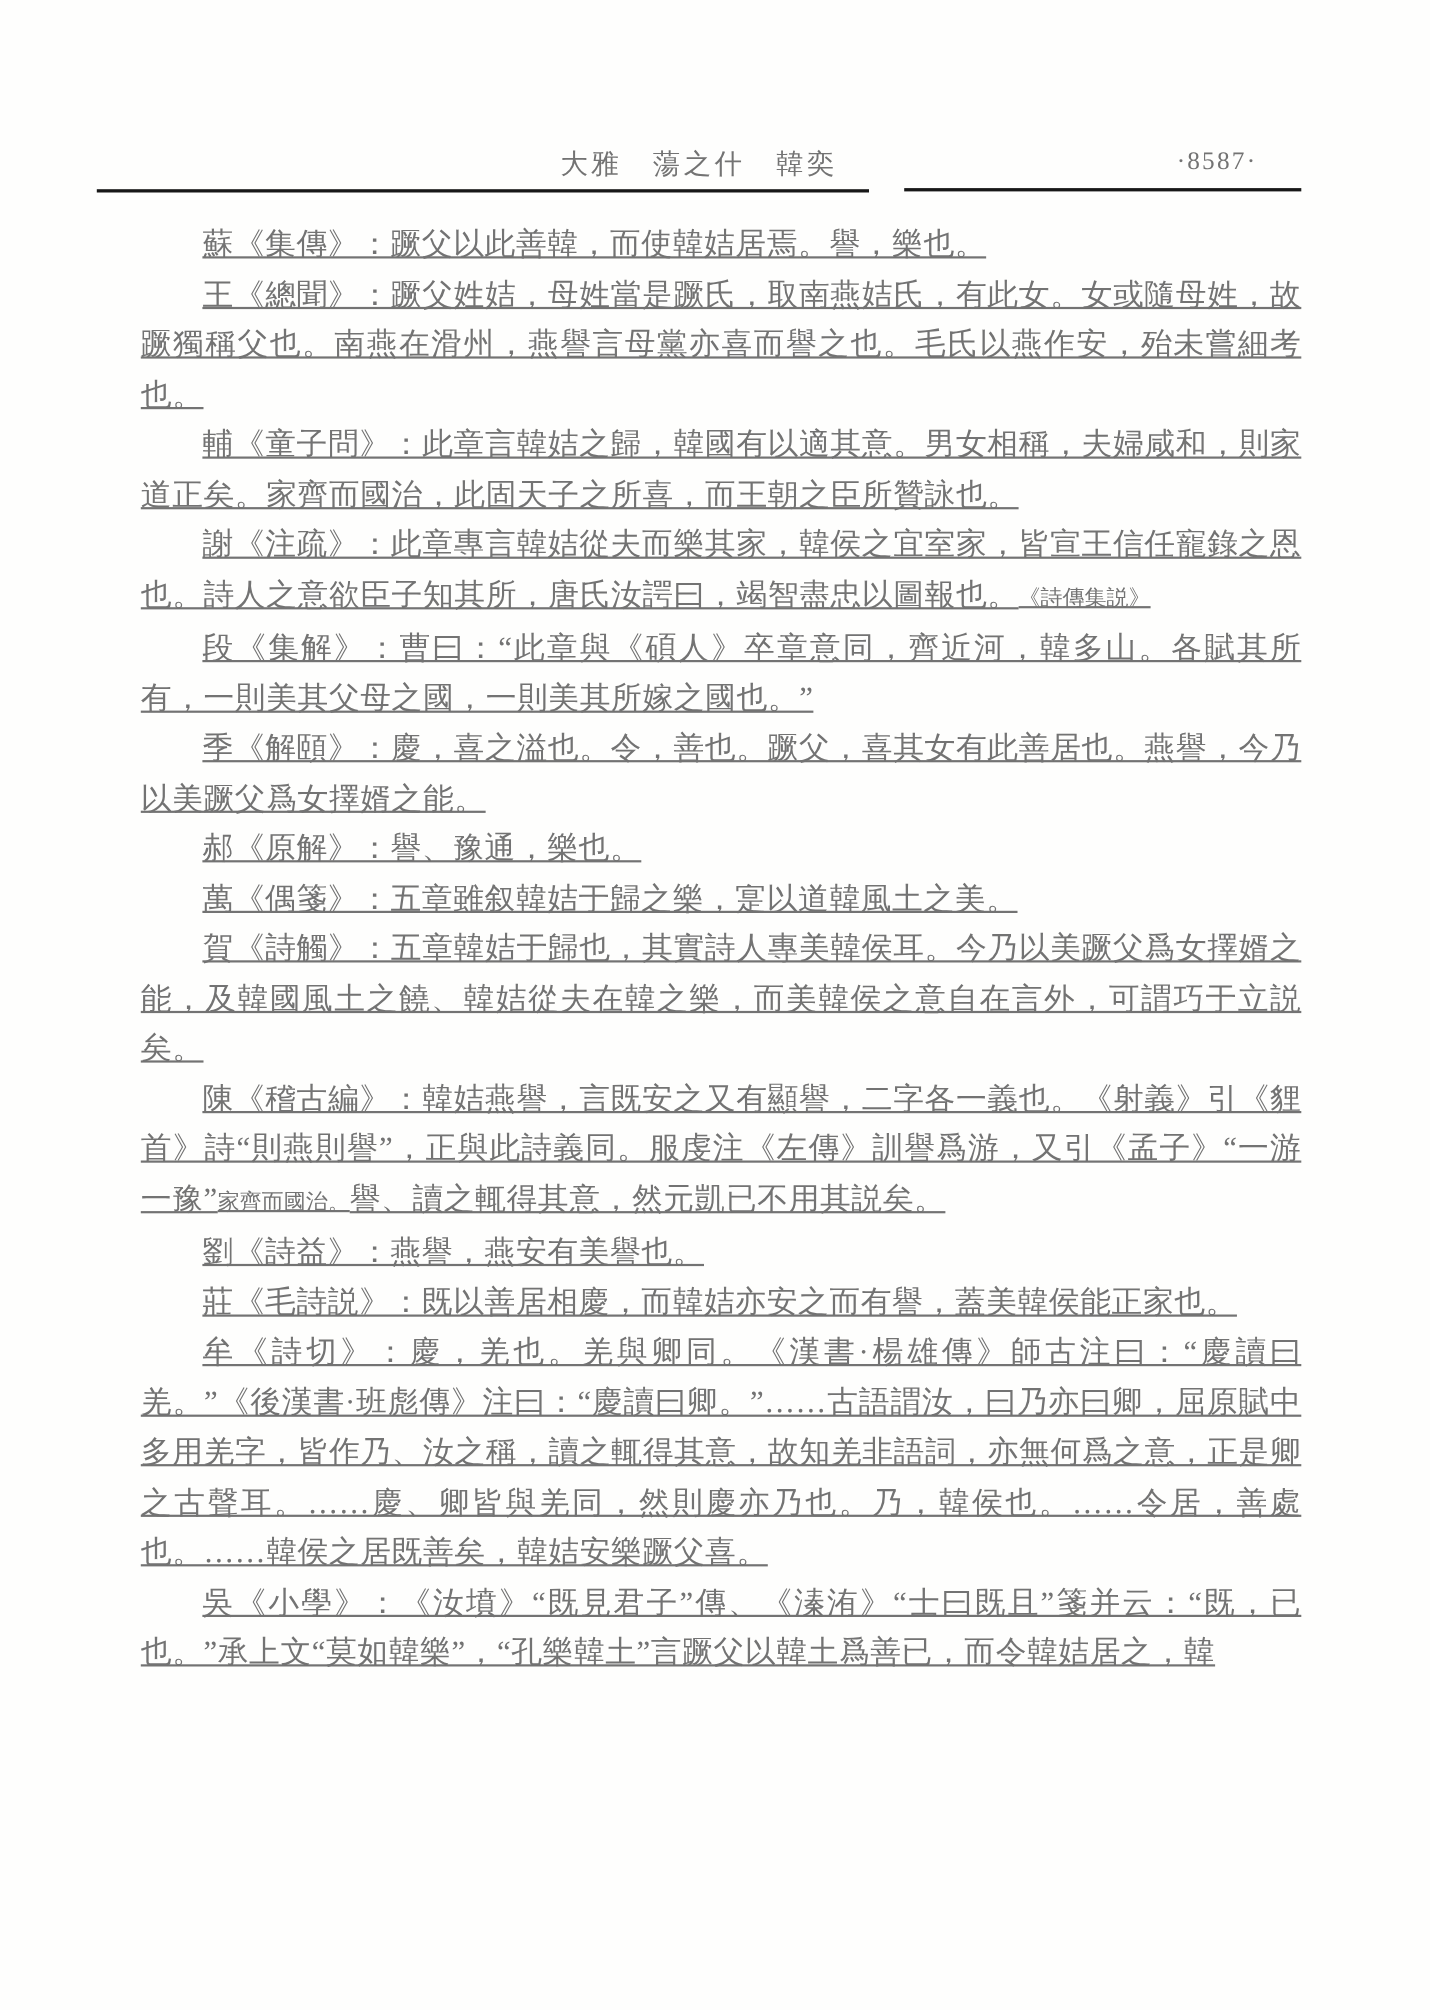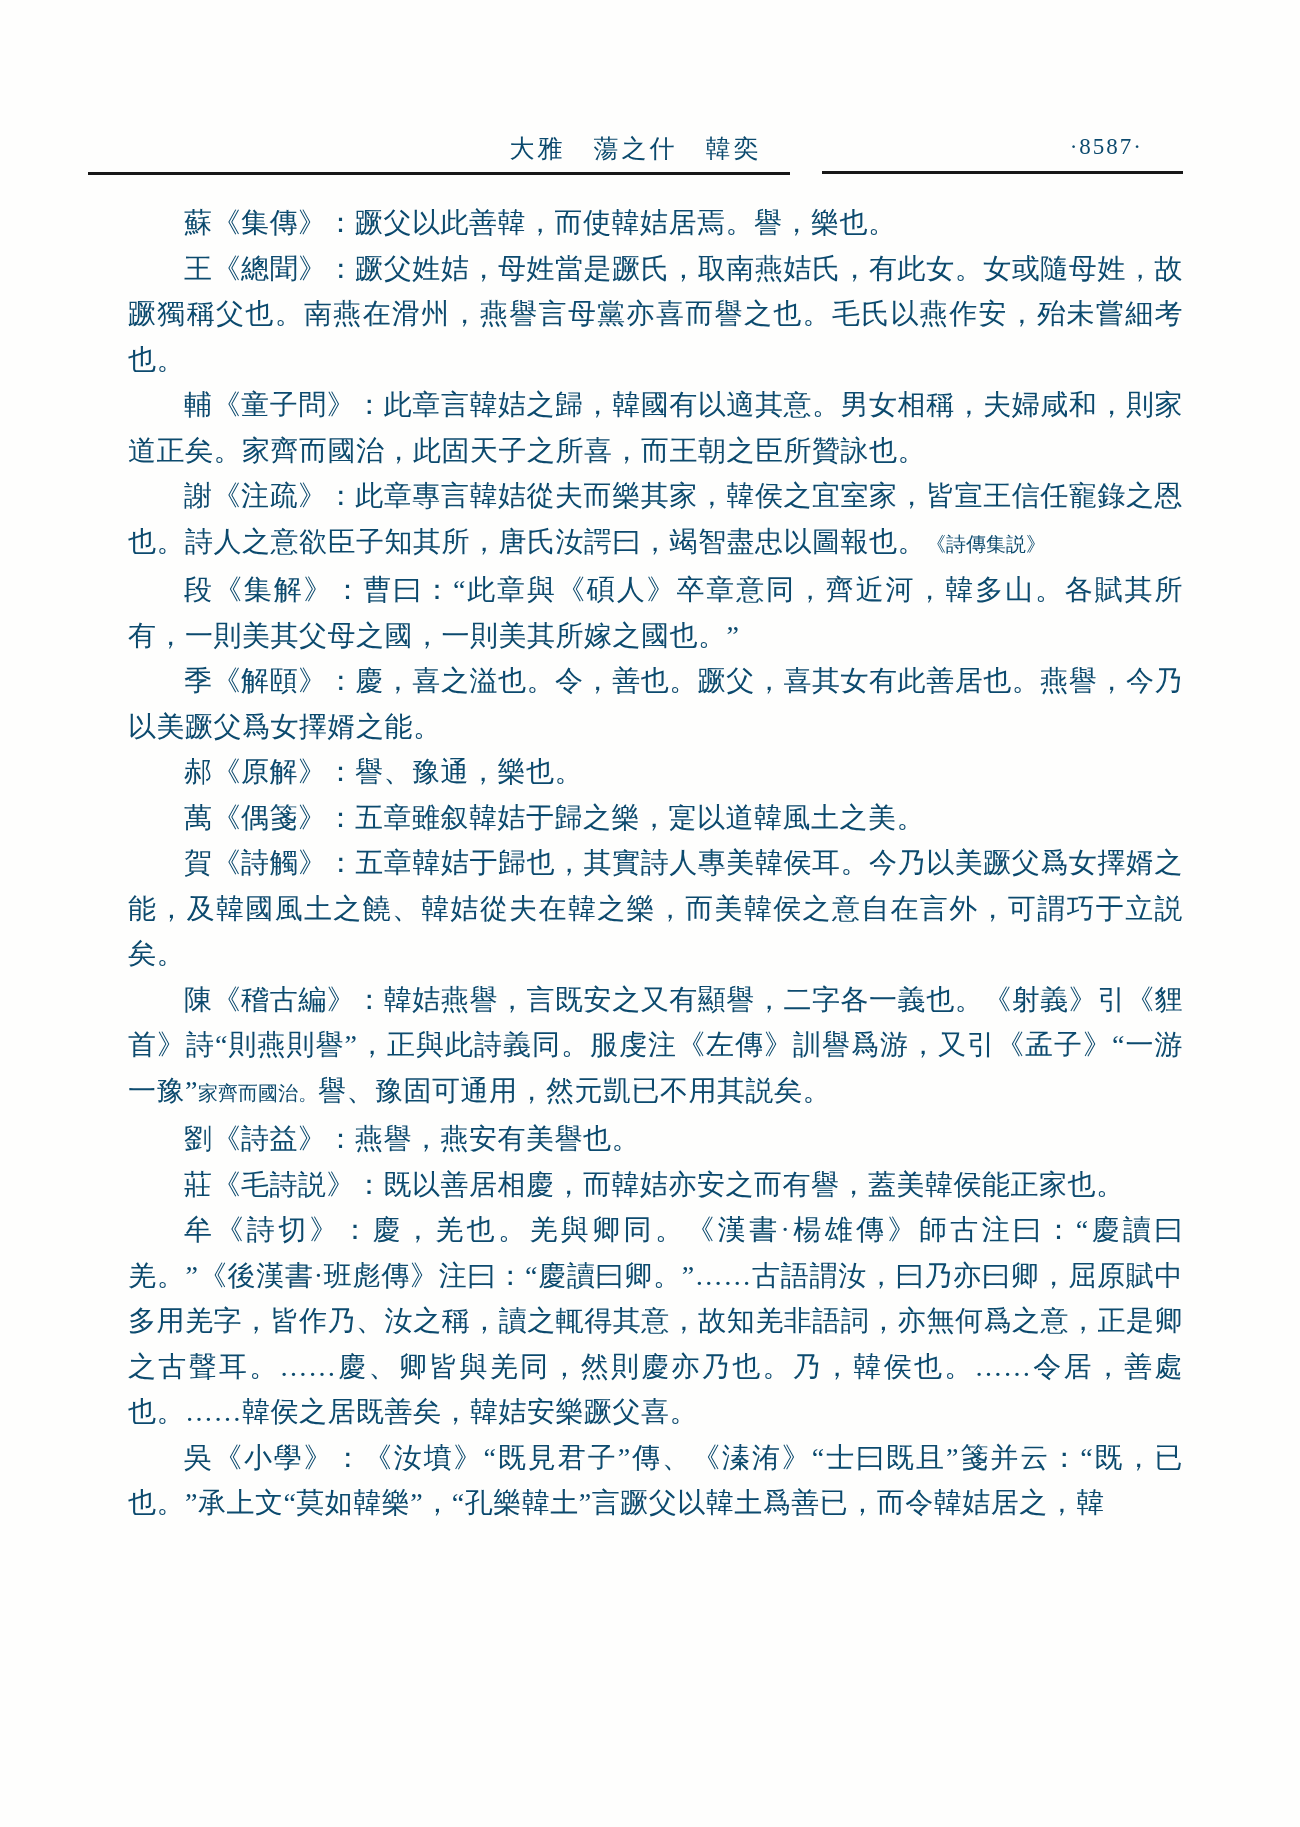--- a/index.html
+++ b/index.html
@@ -1,21 +1,21 @@
 <!DOCTYPE html>
 <html><head>
 <meta charset="utf-8">
 <style>
   html,body{margin:0;padding:0;background:#e8e8e6;}
   .page{
     position:relative;
     width:1300px;height:1827px;
     margin:0 auto;
     background:#fefefd;
-    color:#0c4a6e;
+    color:#737373;
     font-family:"Liberation Serif","DejaVu Serif",serif;
     overflow:hidden;
   }
   .running-head{
     position:absolute;top:132px;left:88px;width:1095px;height:34px;
   }
   .section-title{
     position:absolute;left:0;right:0;top:0;
     text-align:center;
     font-size:25px;letter-spacing:3px;
@@ -33,21 +33,21 @@
     position:absolute;top:200px;left:128px;width:1055px;
   }
   .para{
     margin:0;
     font-size:28px;
     line-height:45.5px;
     text-indent:56px;
     text-align:justify;
     letter-spacing:0.5px;
   }
-  .seg{white-space:normal;}
+  .seg{white-space:normal;text-decoration:underline;}
   .seg.small{
     font-size:20px;
     letter-spacing:0;
   }
 </style>
 </head>
 <body>
 
 <div class="page">
 
@@ -62,20 +62,20 @@
   <div class="body-text">
       <p class="para"><span class="seg">蘇《集傳》：蹶父以此善韓，而使韓姞居焉。譽，樂也。</span></p>
       <p class="para"><span class="seg">王《總聞》：蹶父姓姞，母姓當是蹶氏，取南燕姞氏，有此女。女或隨母姓，故蹶獨稱父也。南燕在滑州，燕譽言母黨亦喜而譽之也。毛氏以燕作安，殆未嘗細考也。</span></p>
       <p class="para"><span class="seg">輔《童子問》：此章言韓姞之歸，韓國有以適其意。男女相稱，夫婦咸和，則家道正矣。家齊而國治，此固天子之所喜，而王朝之臣所贊詠也。</span></p>
       <p class="para"><span class="seg">謝《注疏》：此章專言韓姞從夫而樂其家，韓侯之宜室家，皆宣王信任寵錄之恩也。詩人之意欲臣子知其所，唐氏汝諤曰，竭智盡忠以圖報也。</span><span class="seg small">《詩傳集説》</span></p>
       <p class="para"><span class="seg">段《集解》：曹曰：“此章與《碩人》卒章意同，齊近河，韓多山。各賦其所有，一則美其父母之國，一則美其所嫁之國也。”</span></p>
       <p class="para"><span class="seg">季《解頤》：慶，喜之溢也。令，善也。蹶父，喜其女有此善居也。燕譽，今乃以美蹶父爲女擇婿之能。</span></p>
       <p class="para"><span class="seg">郝《原解》：譽、豫通，樂也。</span></p>
       <p class="para"><span class="seg">萬《偶箋》：五章雖叙韓姞于歸之樂，寔以道韓風土之美。</span></p>
       <p class="para"><span class="seg">賀《詩觸》：五章韓姞于歸也，其實詩人專美韓侯耳。今乃以美蹶父爲女擇婿之能，及韓國風土之饒、韓姞從夫在韓之樂，而美韓侯之意自在言外，可謂巧于立説矣。</span></p>
-      <p class="para"><span class="seg">陳《稽古編》：韓姞燕譽，言既安之又有顯譽，二字各一義也。《射義》引《貍首》詩“則燕則譽”，正與此詩義同。服虔注《左傳》訓譽爲游，又引《孟子》“一游一豫”</span><span class="seg small">家齊而國治。</span><span class="seg">譽、豫固可通用，然元凱已不用其説矣。</span></p>
+      <p class="para"><span class="seg">陳《稽古編》：韓姞燕譽，言既安之又有顯譽，二字各一義也。《射義》引《貍首》詩“則燕則譽”，正與此詩義同。服虔注《左傳》訓譽爲游，又引《孟子》“一游一豫”</span><span class="seg small">家齊而國治。</span><span class="seg">譽、讀之輒得其意，然元凱已不用其説矣。</span></p>
       <p class="para"><span class="seg">劉《詩益》：燕譽，燕安有美譽也。</span></p>
       <p class="para"><span class="seg">莊《毛詩説》：既以善居相慶，而韓姞亦安之而有譽，蓋美韓侯能正家也。</span></p>
       <p class="para"><span class="seg">牟《詩切》：慶，羌也。羌與卿同。《漢書·楊雄傳》師古注曰：“慶讀曰羌。”《後漢書·班彪傳》注曰：“慶讀曰卿。”……古語謂汝，曰乃亦曰卿，屈原賦中多用羌字，皆作乃、汝之稱，讀之輒得其意，故知羌非語詞，亦無何爲之意，正是卿之古聲耳。……慶、卿皆與羌同，然則慶亦乃也。乃，韓侯也。……令居，善處也。……韓侯之居既善矣，韓姞安樂蹶父喜。</span></p>
       <p class="para"><span class="seg">吳《小學》：《汝墳》“既見君子”傳、《溱洧》“士曰既且”箋并云：“既，已也。”承上文“莫如韓樂”，“孔樂韓土”言蹶父以韓土爲善已，而令韓姞居之，韓</span></p>
     </div>
 
 </div>
 
 </body></html>

